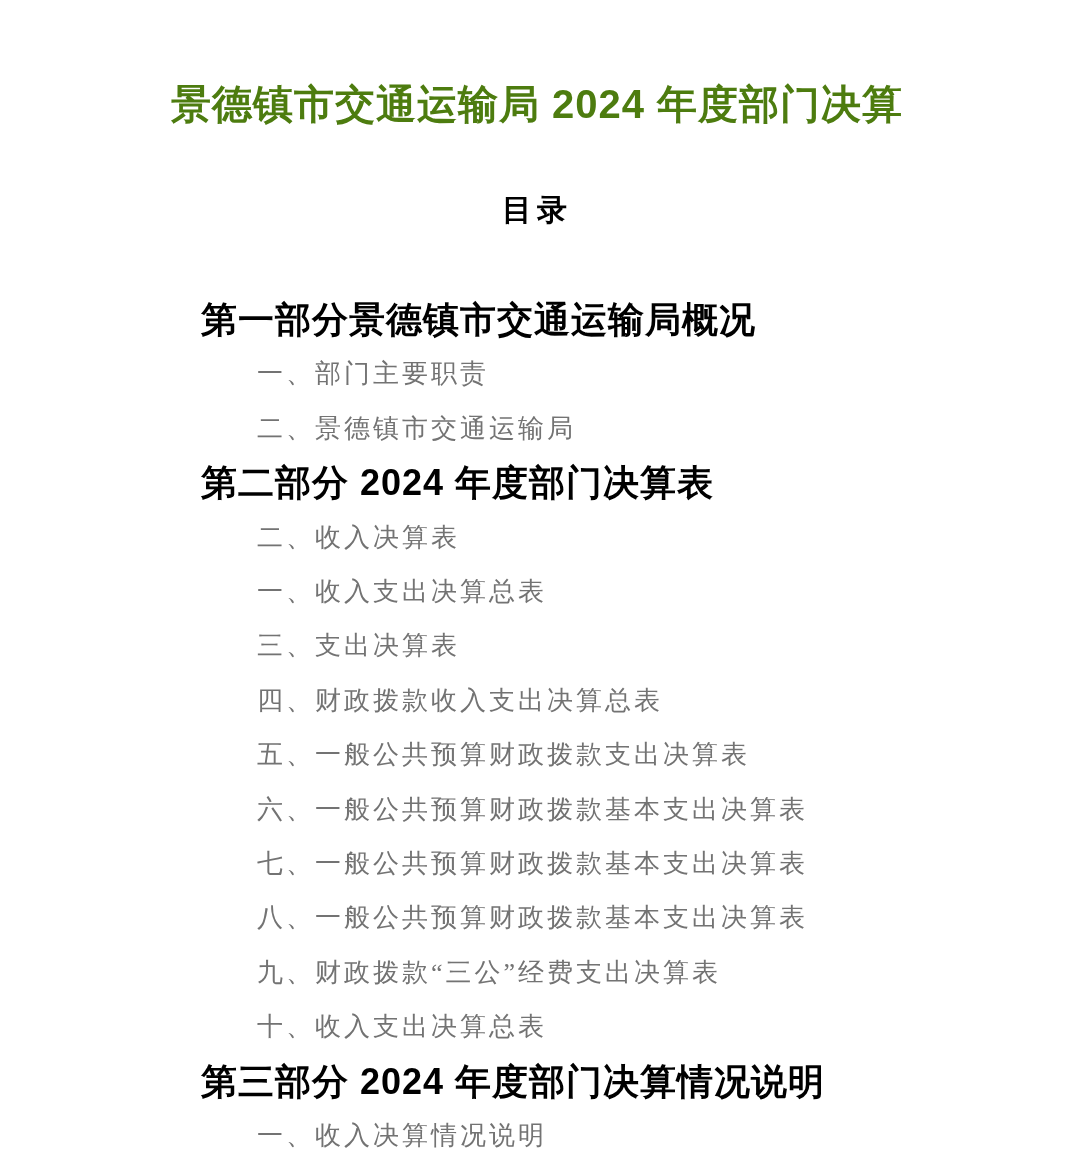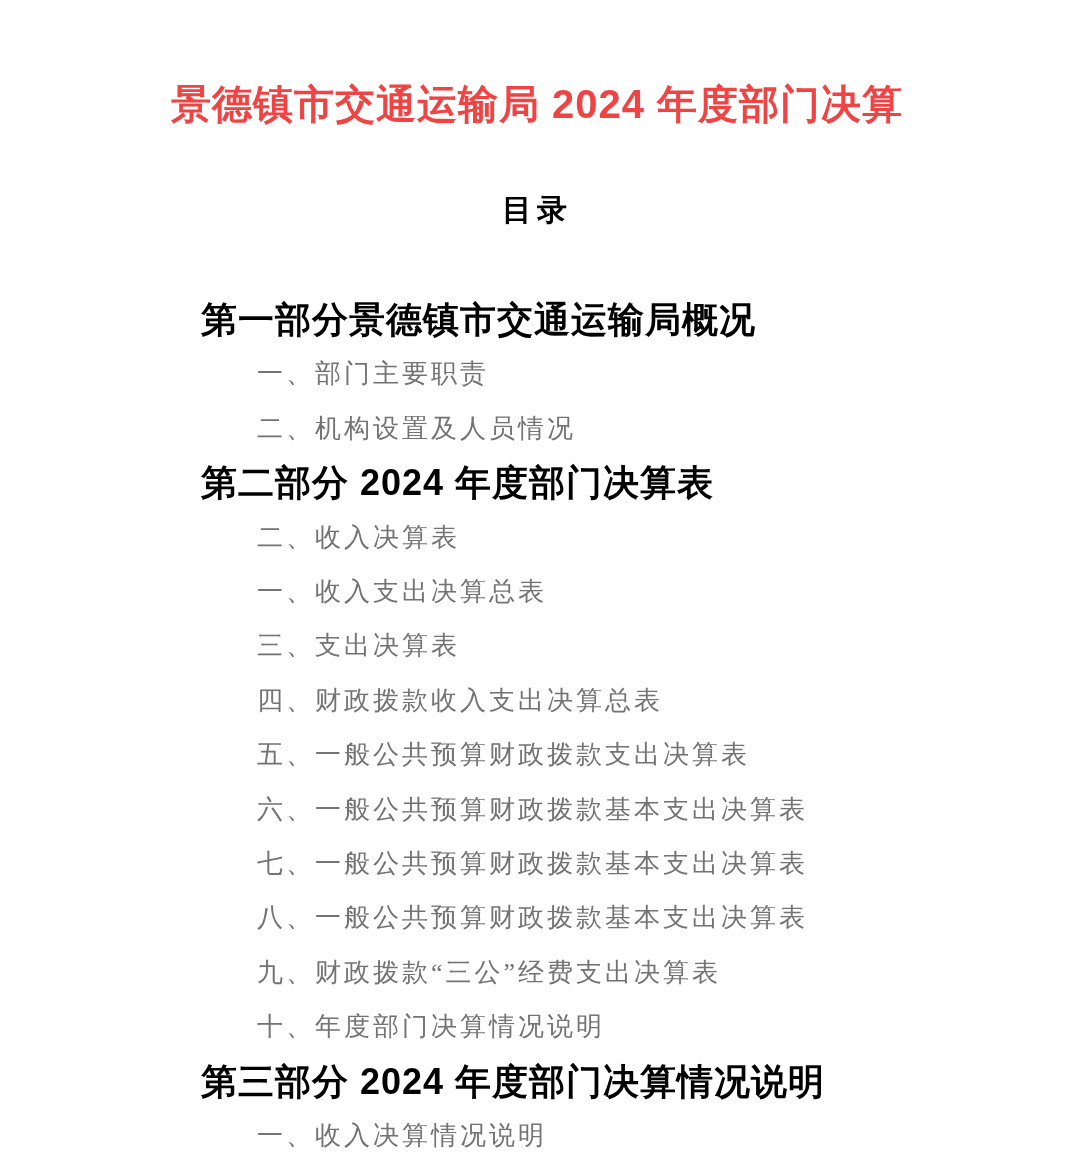--- a/index.html
+++ b/index.html
@@ -22,21 +22,21 @@
     background: #ffffff;
   }
   .doc-title {
     margin: 0;
     text-align: center;
     font-family: "Liberation Sans", "DejaVu Sans", sans-serif;
     font-weight: 700;
     font-size: 40px;
     line-height: 44px;
     letter-spacing: 1px;
-    color: #ef4444;
+    color: #4d7c0f;
     white-space: nowrap;
   }
   .toc-title {
     margin: 67px 0 14px 0;
     text-align: center;
     font-family: "Liberation Serif", "DejaVu Serif", serif;
     font-weight: 700;
     font-size: 30px;
     line-height: 34px;
     letter-spacing: 5px;
@@ -70,28 +70,28 @@
 <body>
 
 <div class="page">
   <div class="doc-title">景德镇市交通运输局 2024 年度部门决算</div>
 
   <div class="toc-title">目录</div>
 
   <div class="toc" id="toc">
       <div class="toc-section-heading">第一部分景德镇市交通运输局概况</div>
       <div class="toc-item">一、部门主要职责</div>
-      <div class="toc-item">二、机构设置及人员情况</div>
+      <div class="toc-item">二、景德镇市交通运输局</div>
       <div class="toc-section-heading">第二部分 2024 年度部门决算表</div>
       <div class="toc-item">二、收入决算表</div>
       <div class="toc-item">一、收入支出决算总表</div>
       <div class="toc-item">三、支出决算表</div>
       <div class="toc-item">四、财政拨款收入支出决算总表</div>
       <div class="toc-item">五、一般公共预算财政拨款支出决算表</div>
       <div class="toc-item">六、一般公共预算财政拨款基本支出决算表</div>
       <div class="toc-item">七、一般公共预算财政拨款基本支出决算表</div>
       <div class="toc-item">八、一般公共预算财政拨款基本支出决算表</div>
       <div class="toc-item">九、财政拨款“三公”经费支出决算表</div>
-      <div class="toc-item">十、年度部门决算情况说明</div>
+      <div class="toc-item">十、收入支出决算总表</div>
       <div class="toc-section-heading">第三部分 2024 年度部门决算情况说明</div>
       <div class="toc-item">一、收入决算情况说明</div>
     </div>
 </div>
 
 </body></html>

